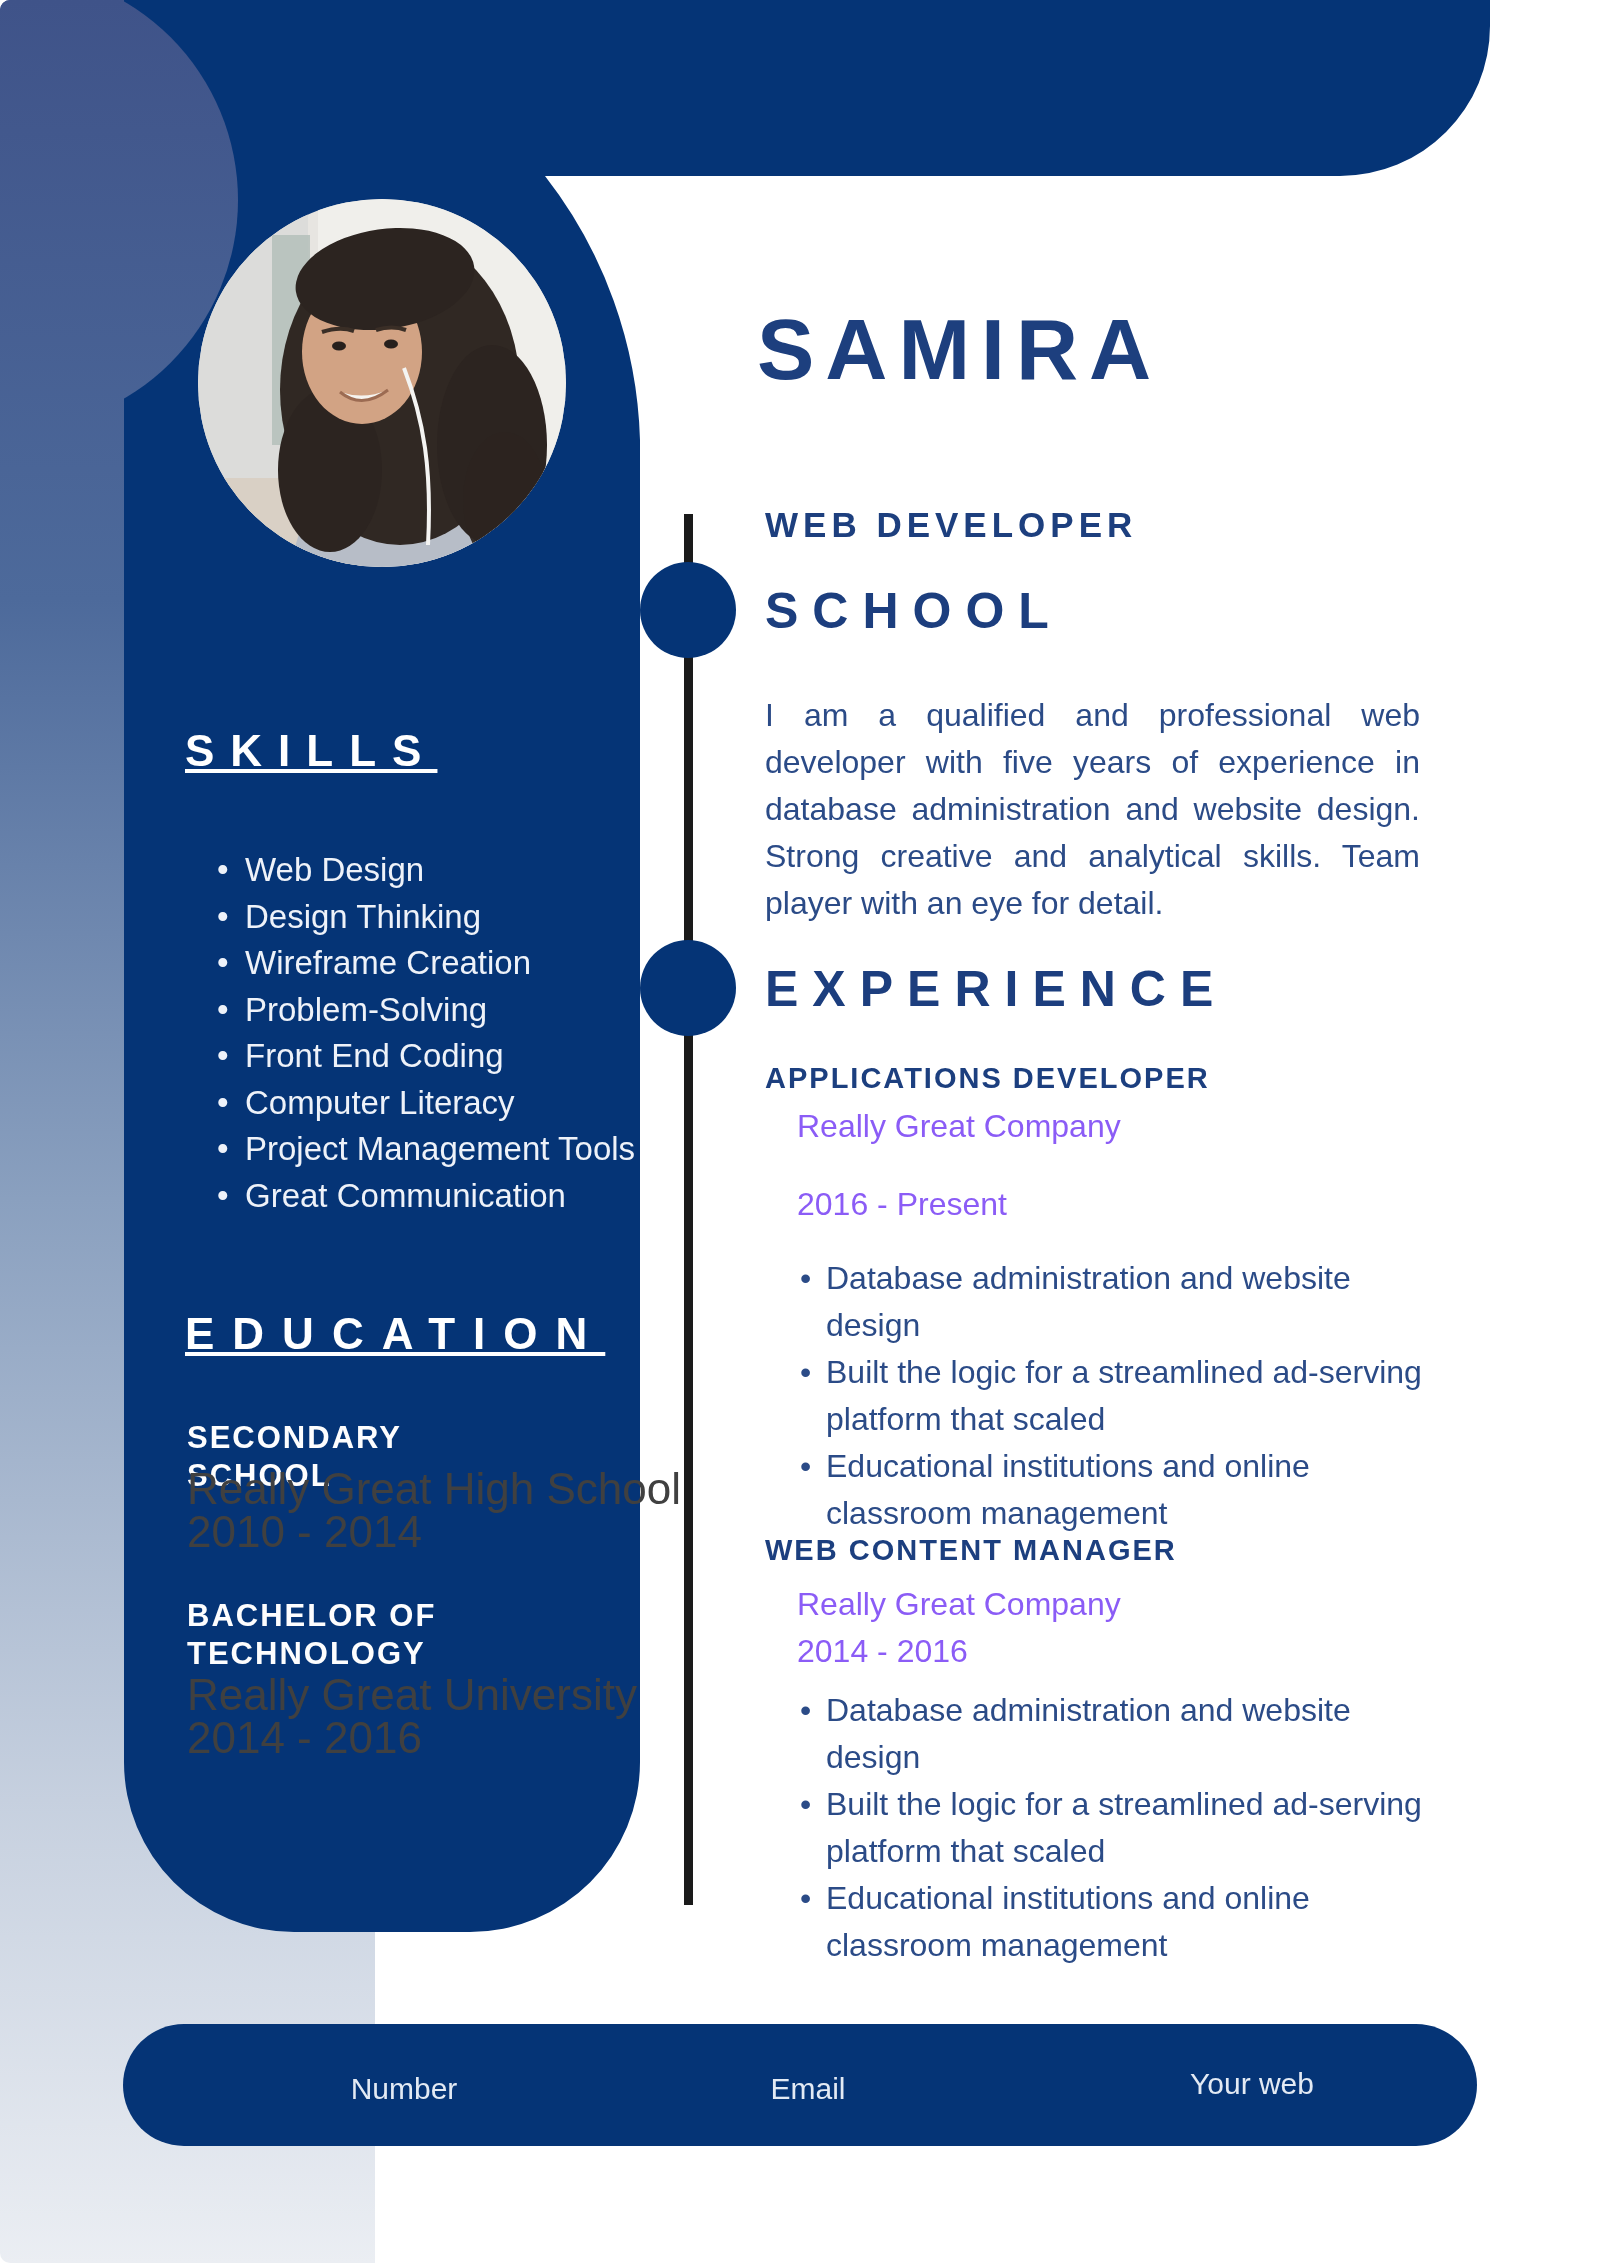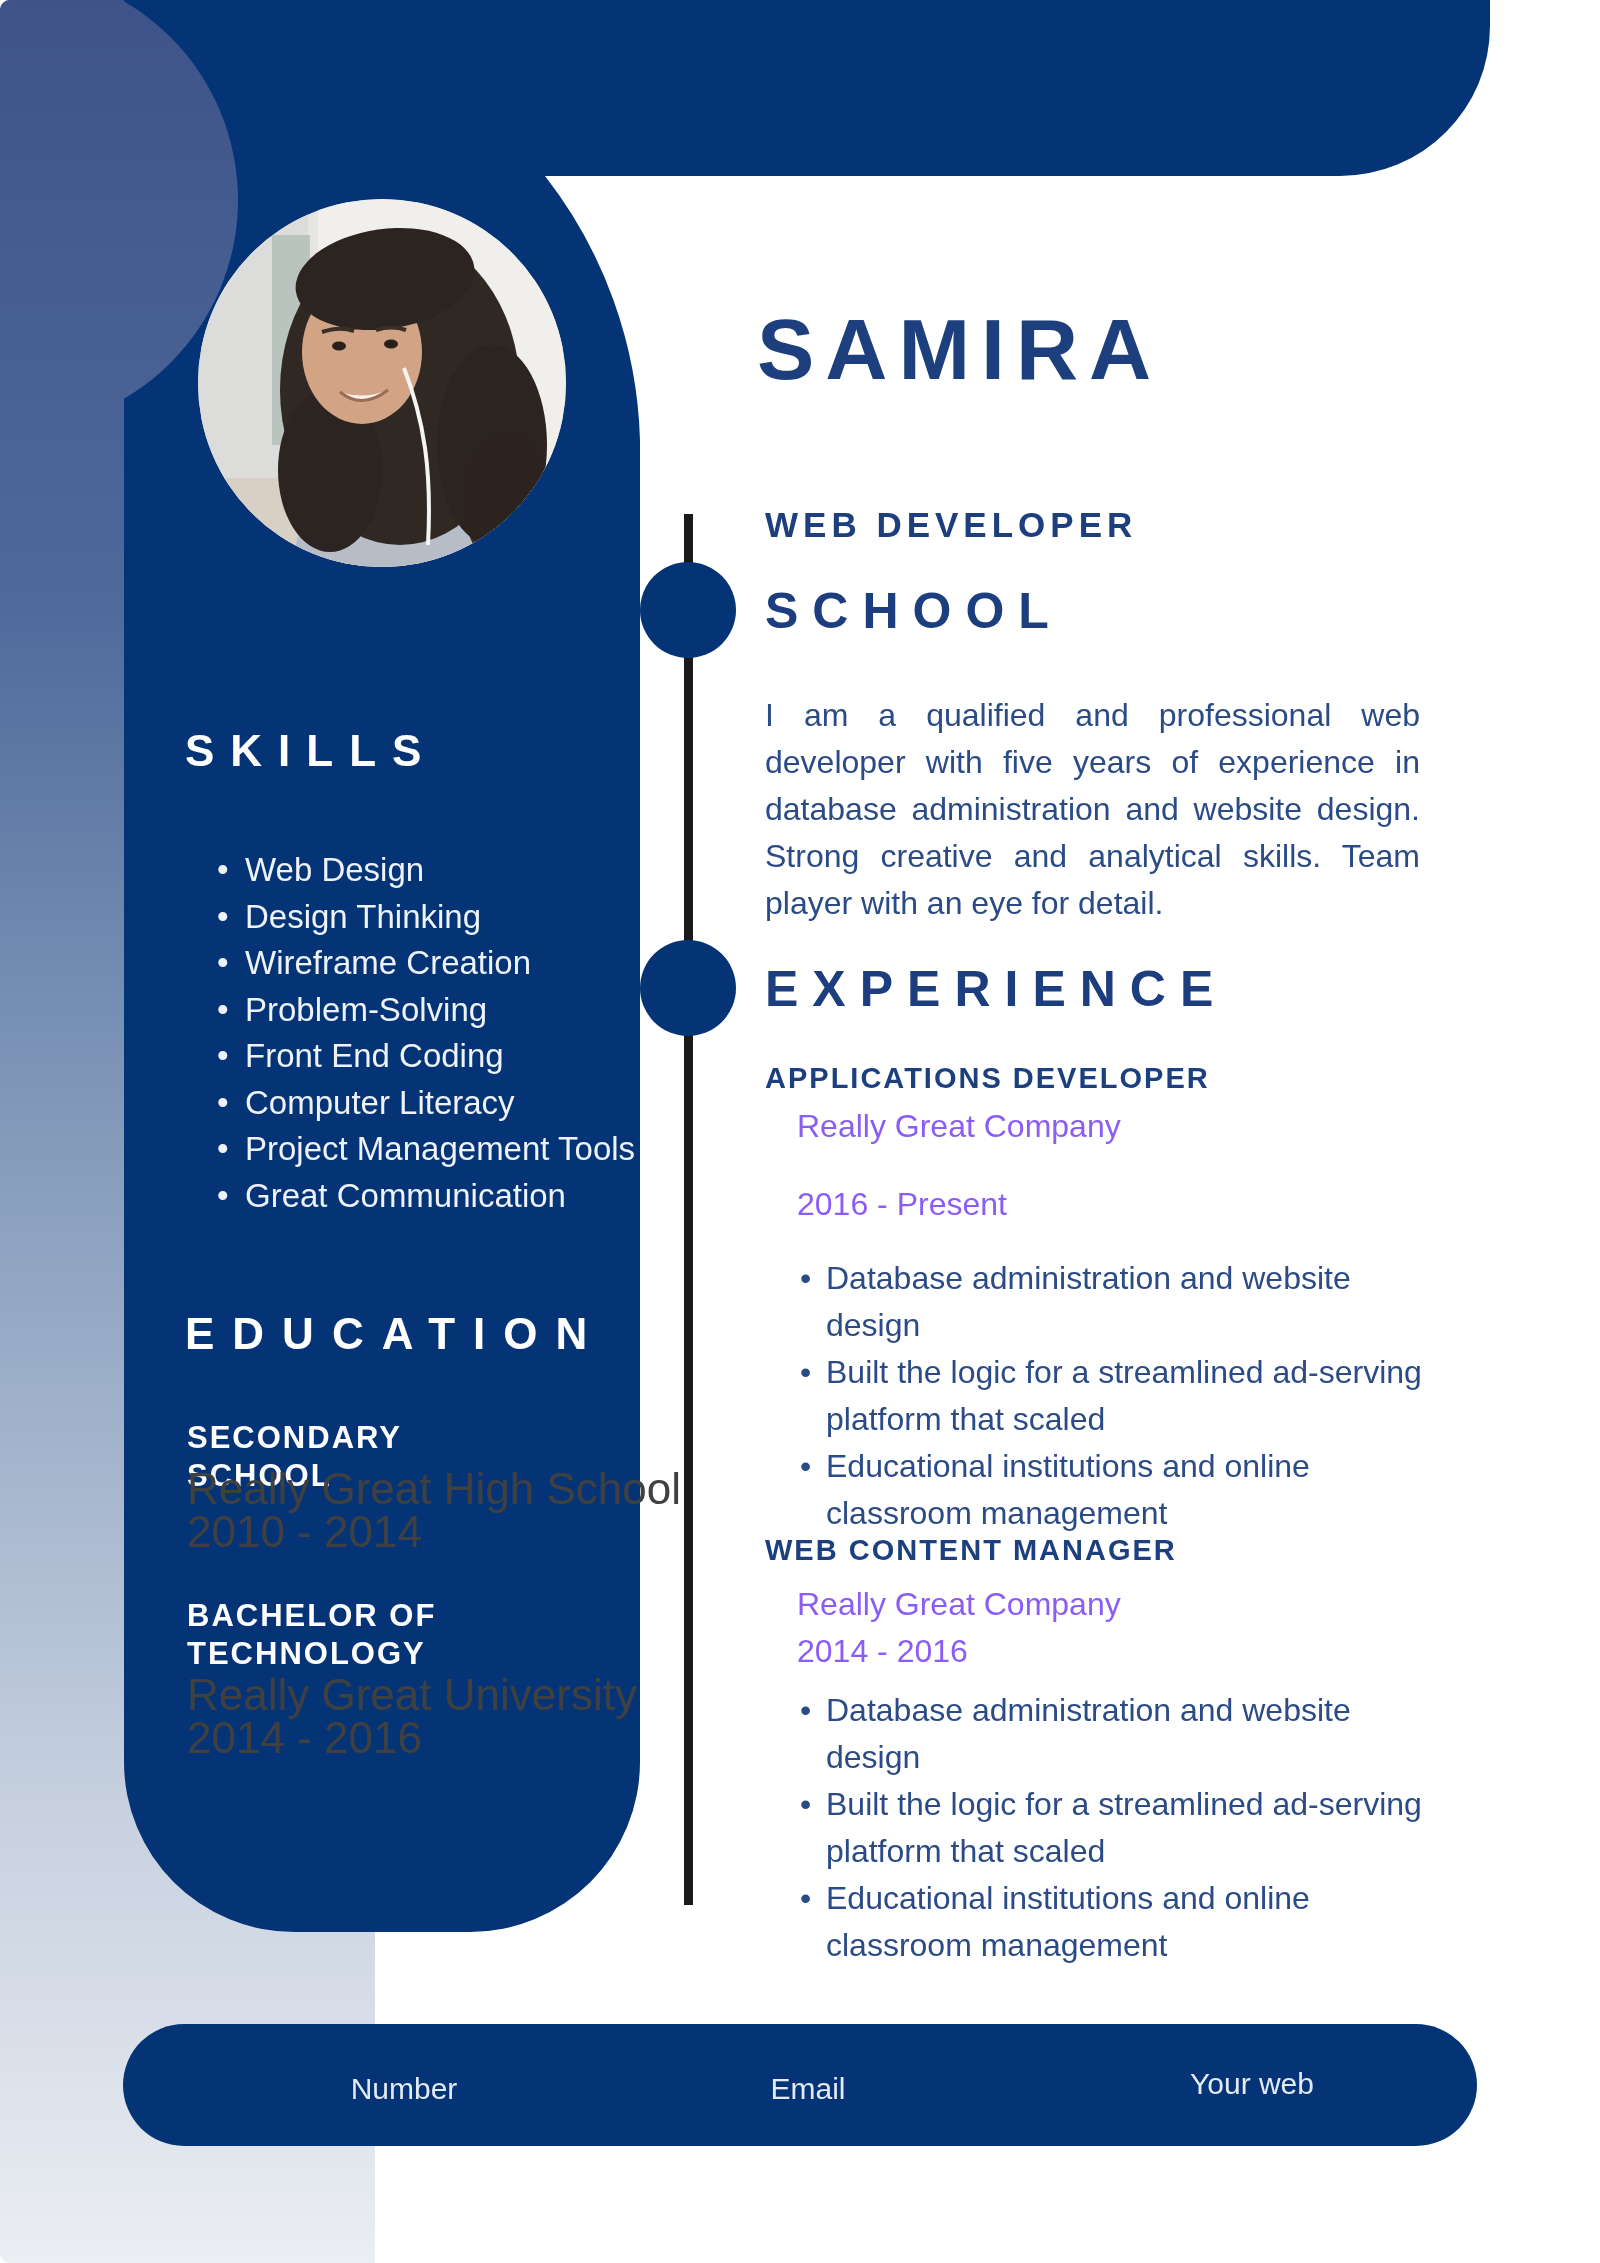--- a/index.html
+++ b/index.html
@@ -34,21 +34,21 @@
   .bullets{
     position:absolute;left:800px;width:645px;font-size:32px;line-height:47px;
     color:#2b4b87;list-style:none;padding:0;margin:0;
   }
   .bullets.b1{top:1255px;} .bullets.b2{top:1687px;}
   .bullets li{padding-left:26px;position:relative;}
   .bullets li::before{content:"\2022";position:absolute;left:0;top:0;}
 
   
   .panel-title{
-    font-size:44px;font-weight:bold;color:#ffffff;line-height:54px;
+    font-size:44px;font-weight:bold;color:#ffffff;line-height:54px;text-decoration:underline;
   }
   .skills-title{left:185px;top:724px;letter-spacing:16px;}
   .edu-title{left:185px;top:1307px;letter-spacing:18px;}
   .skills-list{
     position:absolute;left:205px;top:835px;width:420px;font-size:33px;line-height:46.5px;
     color:#eef2f9;list-style:none;padding:0;margin:12px;
   }
   .skills-list li{padding-left:28px;position:relative;}
   .skills-list li::before{content:"\2022";position:absolute;left:0;top:0;}
   .edu-degree{font-size:31px;font-weight:bold;letter-spacing:2px;color:#fdfdfe;line-height:38px;width:340px;}

